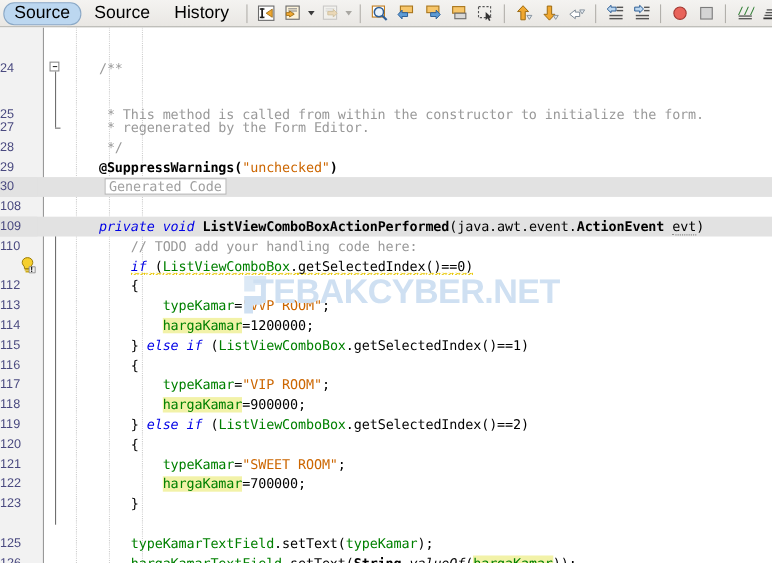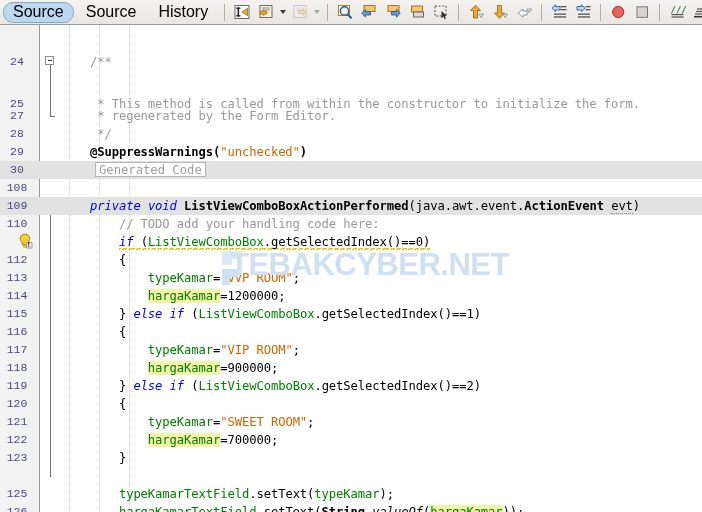--- a/index.html
+++ b/index.html
@@ -113,22 +113,22 @@
     left: 0; right: 0;
     height: 18px;
   }
   .row.hl { background: #e2e2e2; }
   .row.hl .gutnum { background: #e2e2e2; }
 
   .gutnum {
     position: absolute;
     left: 0;
     width: 34px;
-    text-align: center;
-    font-family: Liberation Mono, monospace;
+    text-align: left;
+    font-family: Liberation Sans, sans-serif;
     font-size: 11.5px;
     color: #4a4a80;
     line-height: 18px;
     height: 18px;
   }
   .codetext {
     position: absolute;
     left: 61px;
     right: 0;
     height: 18px;

